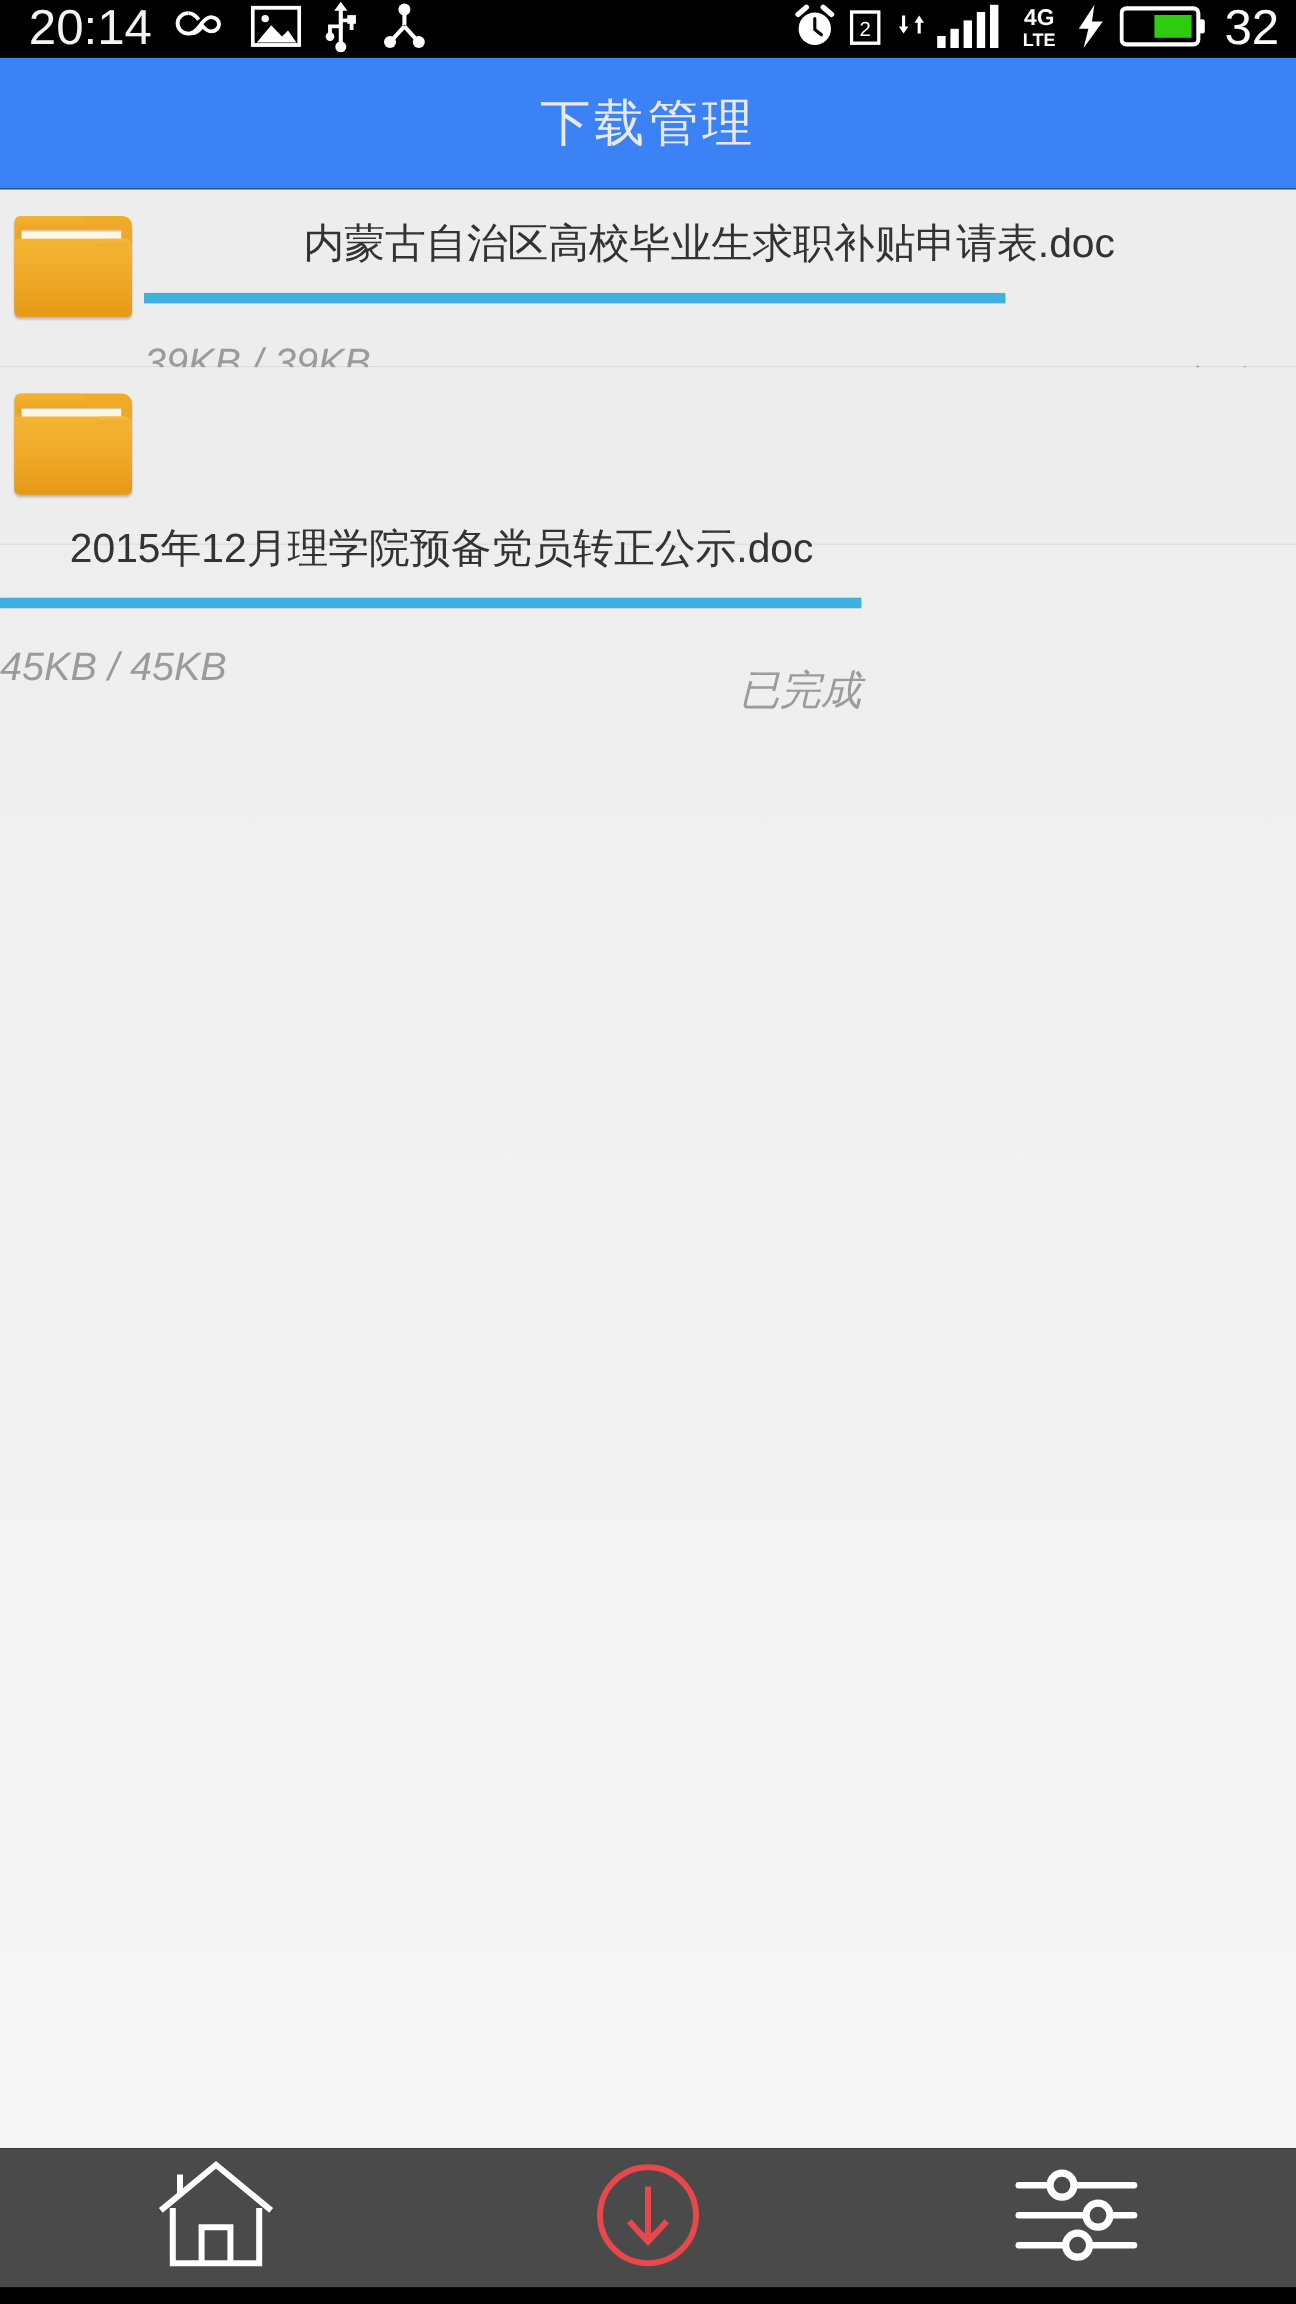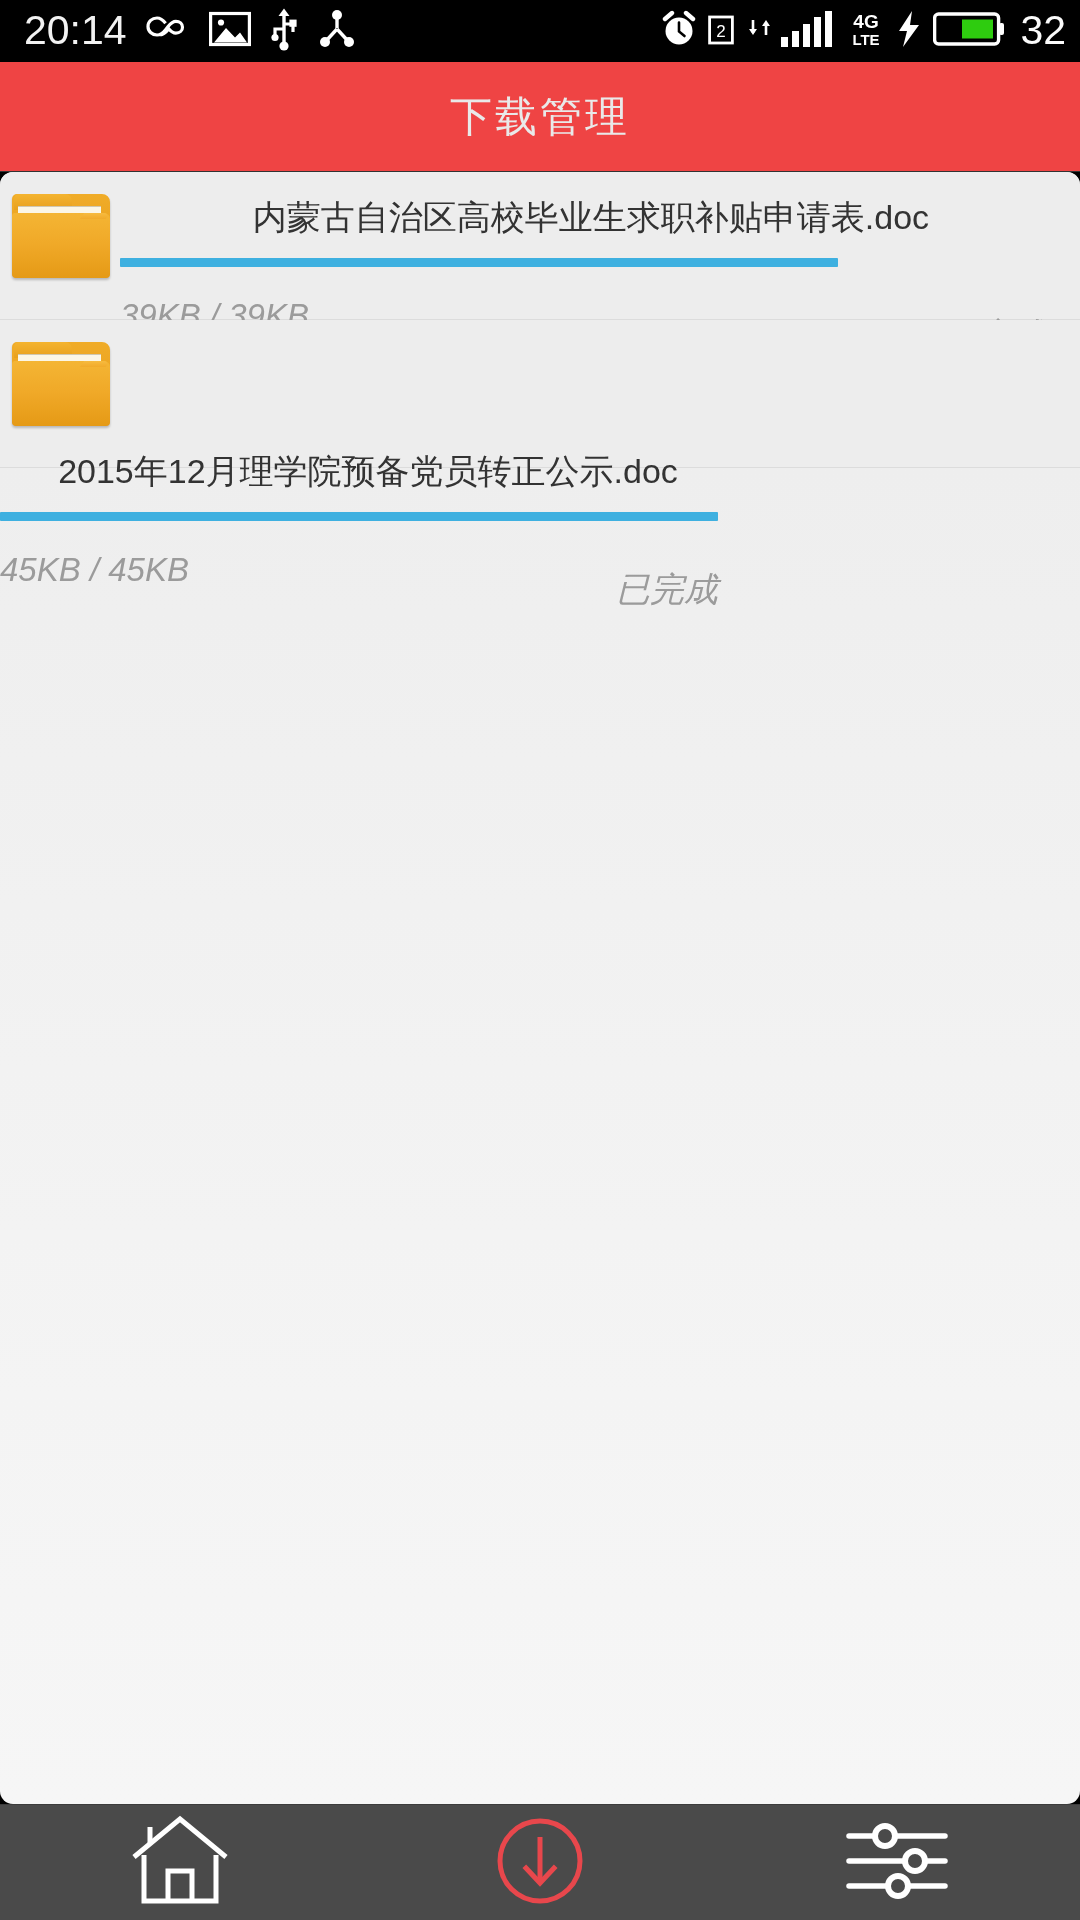--- a/index.html
+++ b/index.html
@@ -6,56 +6,55 @@
   html, body {
     width:1080px; height:1920px;
     background:#000;
     font-family:"Liberation Sans","DejaVu Sans",sans-serif;
     overflow:hidden;
   }
 
   
   .statusbar{
     position:relative;
-    width:1080px; height:62px;
+    width:1080px; height:48px;
     background:#000;
     display:flex; align-items:center;
     padding:0 14px 0 24px;
   }
   .sb-left{ display:flex; align-items:center; gap:18px; }
   .sb-right{ display:flex; align-items:center; gap:11px; margin-left:auto; }
   .sb-clock{
     color:#f2f2f2; font-size:41px; letter-spacing:0px;
     font-weight:400; line-height:1; position:relative; top:-1px;
   }
   .sb-batt-num{
     color:#fbfbfb; font-size:41px; line-height:1;
     position:relative; top:-1px; margin-left:4px;
   }
   .ic{ display:block; }
 
   
   .titlebar{
     width:1080px; height:110px;
-    background:#ef4444;
+    background:#3b82f6;
     display:flex; align-items:center; justify-content:center;
     border-bottom:1px solid #333;
   }
   .titlebar .t{
     color:#e9e9e9; font-size:42px; letter-spacing:3px; font-weight:400;
   }
 
   
   .content{
     width:1080px;
     height:1632px;
     background:linear-gradient(to bottom,#ededed 0%,#eeeeee 18%,#f1f1f1 45%,#f4f4f4 75%,#f6f6f6 100%);
     position:relative;
     overflow:hidden;
-    border-radius:13px;
   }
   .dl-list{ width:100%; }
 
   .dl-row{
     position:relative;
     width:1080px; height:148px;
     background:#ededed;
     border-bottom:1px solid #dcdcdc;
     display:flex;
     align-items:flex-start;

